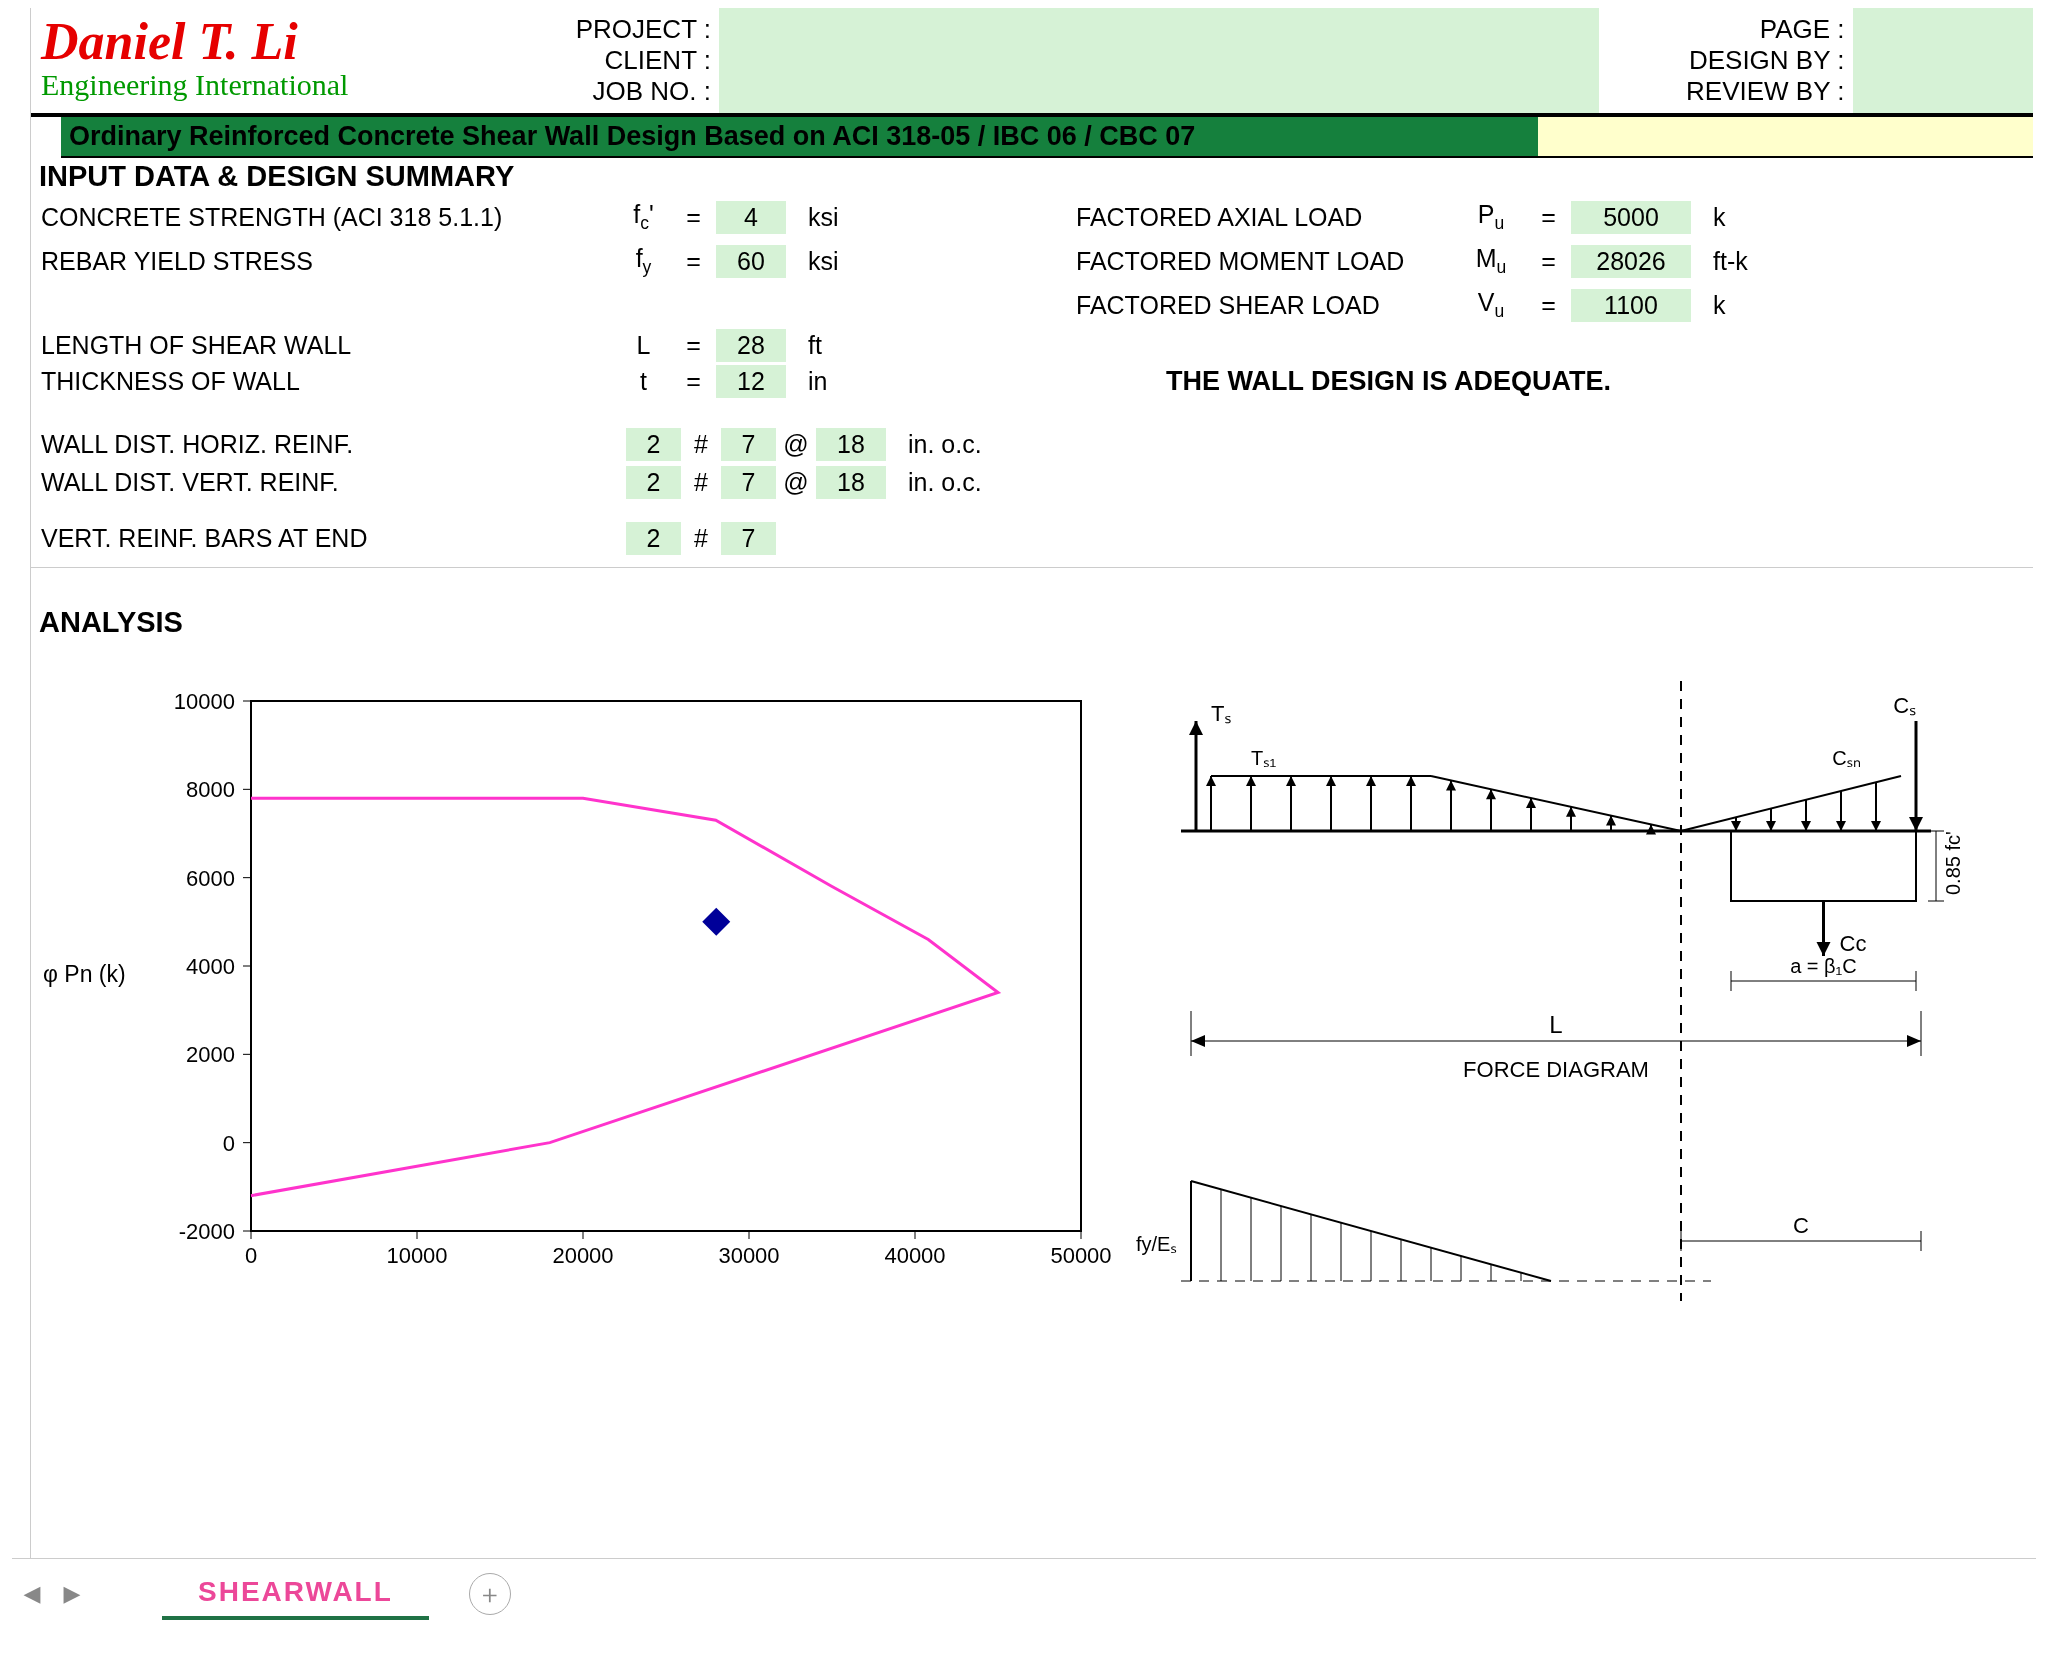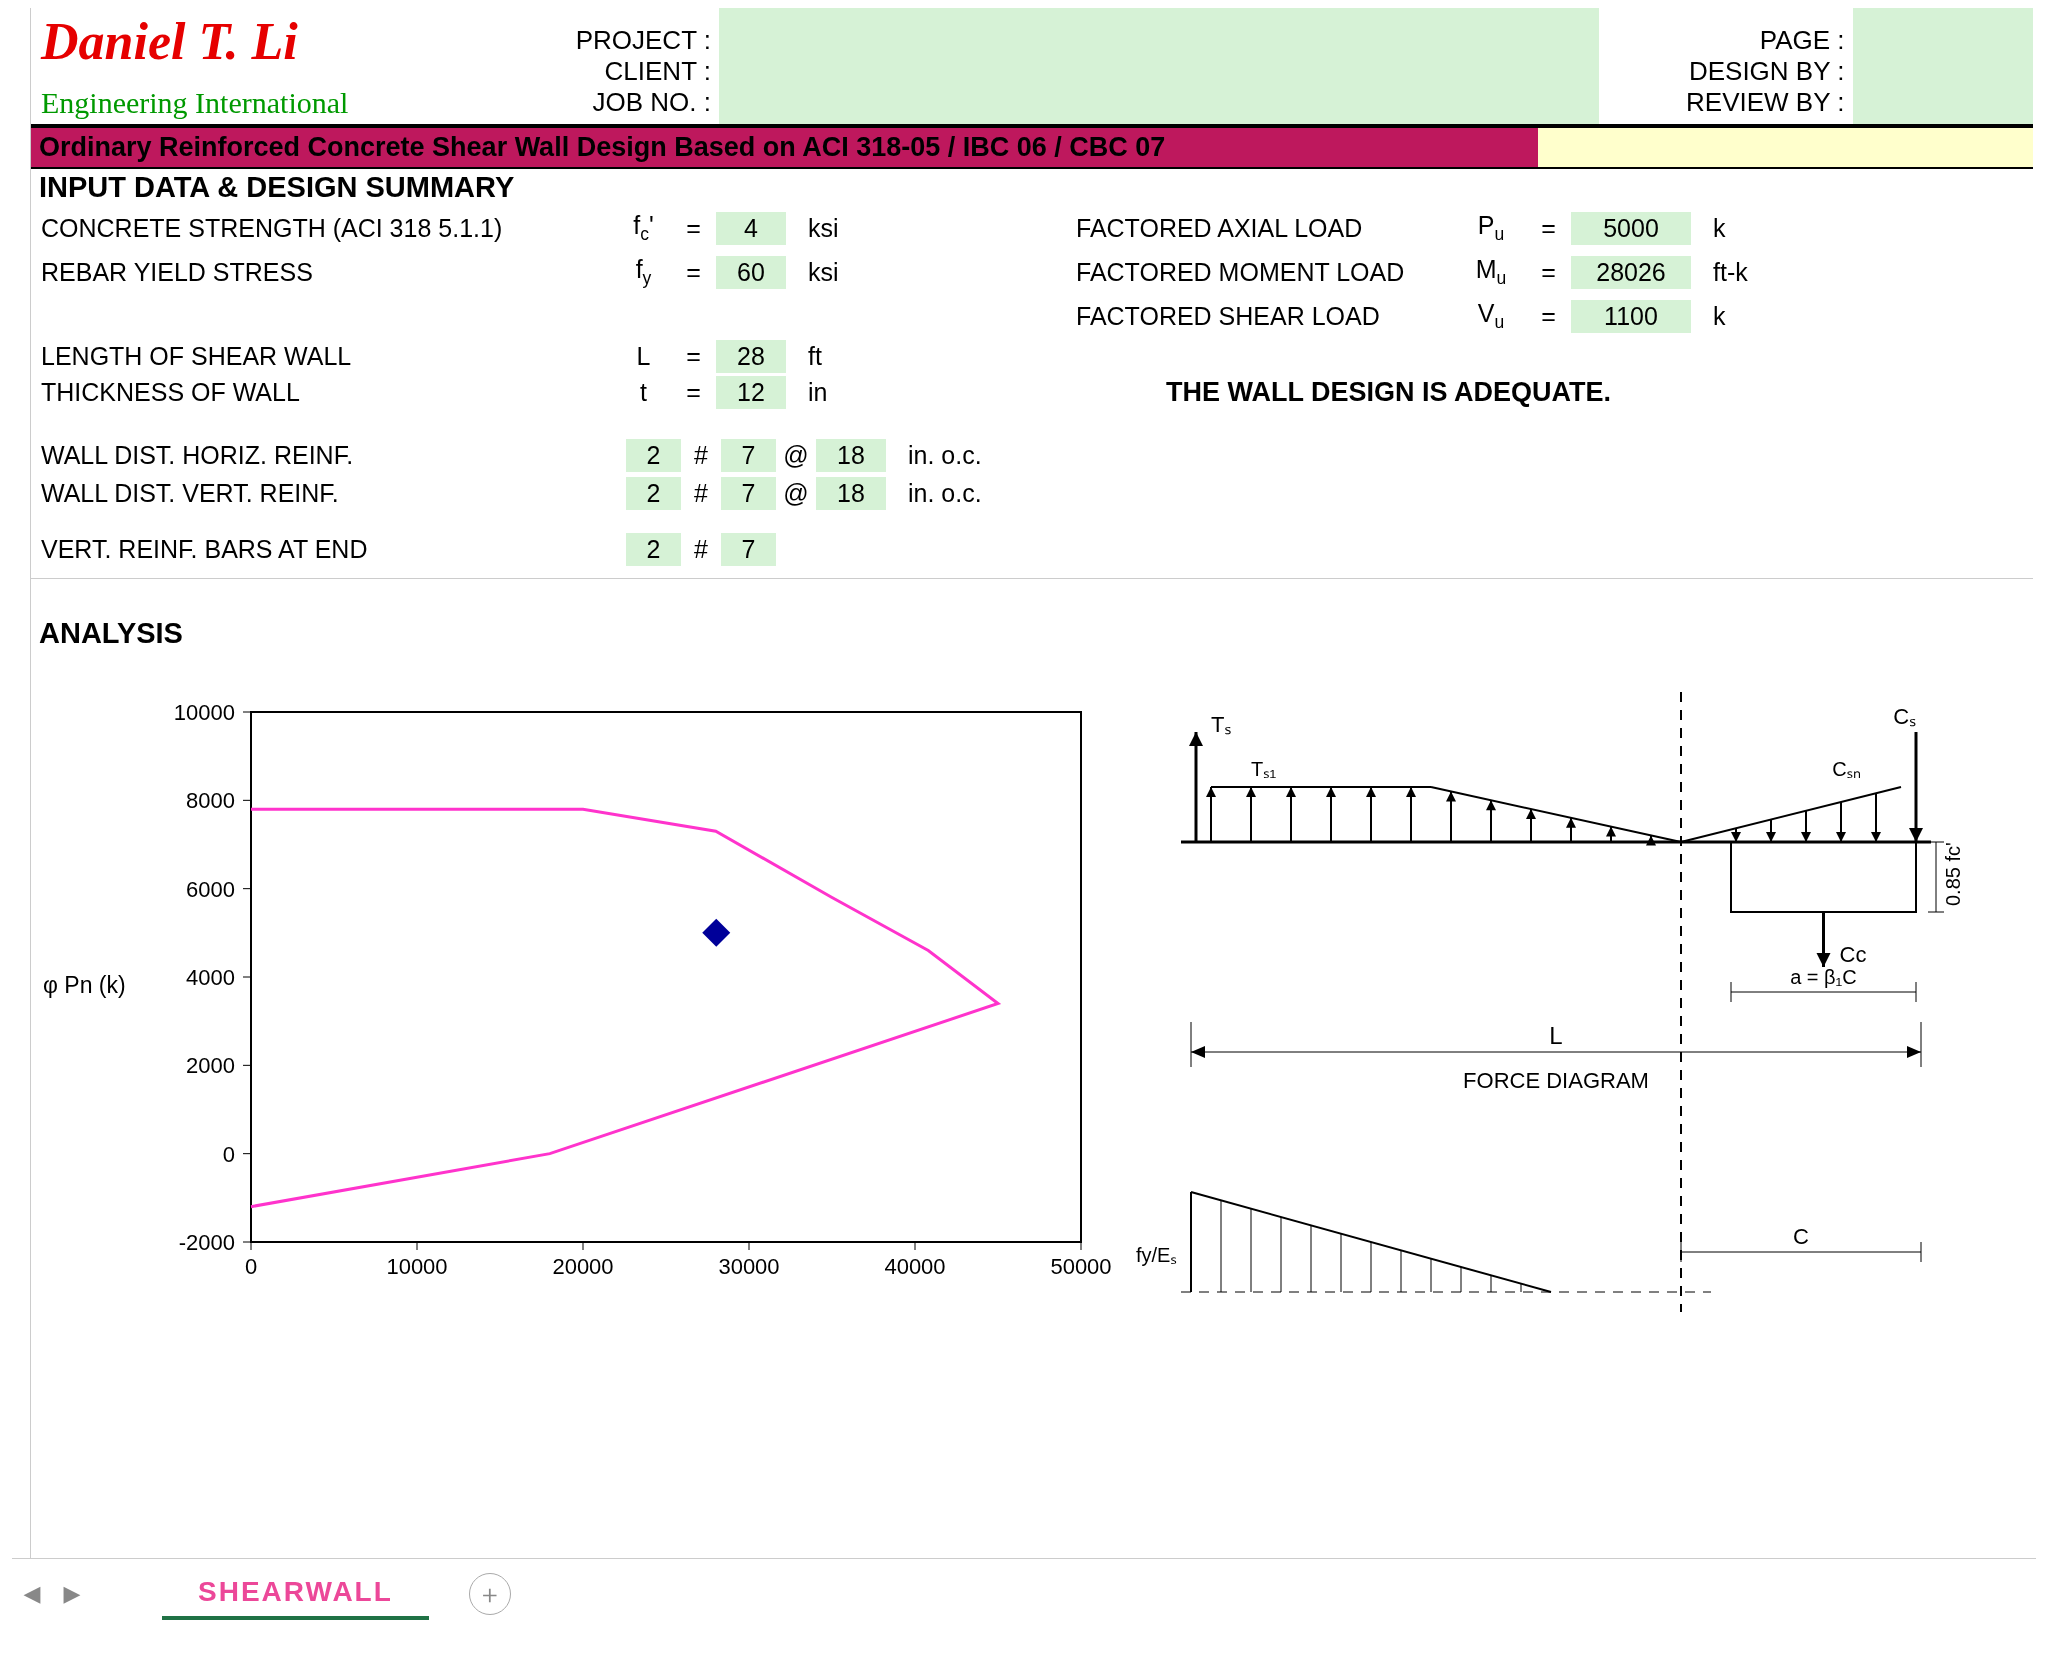--- a/index.html
+++ b/index.html
@@ -32,47 +32,48 @@
     font-style: italic;
     font-weight: bold;
     color: #e60000;
     font-size: 52px;
     line-height: 1;
   }
   .logo-sub {
     font-family: "Times New Roman", serif;
     color: #009900;
     font-size: 30px;
-    margin-top: 18px;
+    margin-top: 0;
   }
   .hdr-labels-left, .hdr-labels-right {
     display: flex;
     flex-direction: column;
     justify-content: flex-end;
     text-align: right;
     font-size: 26px;
     padding: 6px 8px;
   }
   .hdr-labels-left { width: 220px; }
   .hdr-labels-right { width: 250px; }
   .hdr-box {
     background: #d6f2d6;
   }
   .hdr-box-a { width: 220px; }
   .hdr-date { width: 310px; display:flex; align-items:flex-end; justify-content:center; padding-bottom:4px; font-size:26px; }
   .title-row {
     display: flex;
   }
   .title-cell {
-    background: #be185d;
+    background: #15803d;
     font-weight: bold;
     font-size: 27px;
     padding: 4px 8px;
     flex: 1;
     border-bottom: 2px solid #000;
+    margin-left: 30px;
   }
   .title-spacer {
     background: #ffffcc;
     width: 495px;
     border-bottom: 2px solid #000;
   }
   .section-title {
     font-weight: bold;
     font-size: 29px;
     padding: 2px 8px;

